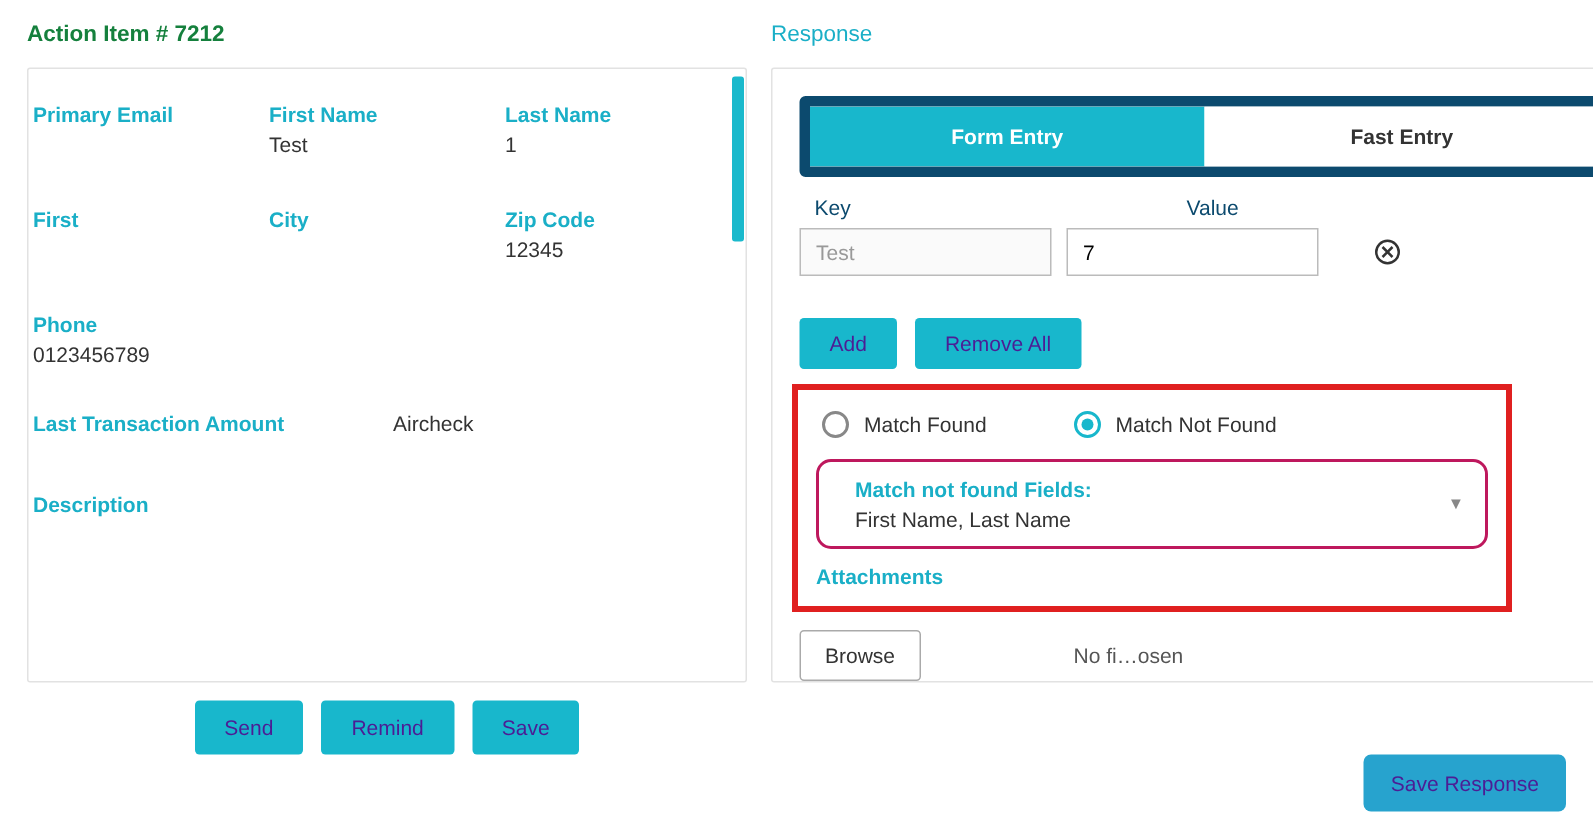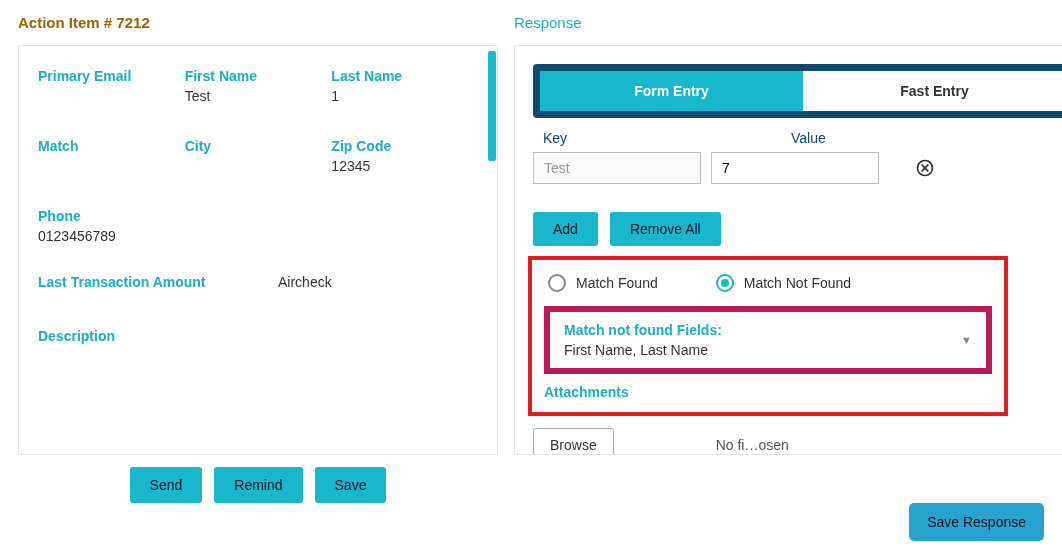--- a/index.html
+++ b/index.html
@@ -29,21 +29,21 @@
       position: relative;
     }
     .header-row {
       display: flex;
       justify-content: space-between;
       align-items: center;
       margin-bottom: 14px;
       font-weight: bold;
     }
     .action-title {
-      color: #a16207;
+      color: #15803d;
       font-size: 15px;
     }
     .response-title {
       color: #1aafc7;
       font-size: 15px;
       font-weight: normal;
     }
     .sort-icon {
       color: #333;
       font-size: 15px;
@@ -56,21 +56,21 @@
       font-size: 12px;
     }
     .panel {
       border: 1px solid #e2e2e2;
       border-radius: 2px;
       position: relative;
       overflow: hidden;
     }
     .left-panel {
       height: 410px;
-      padding: 22px 19px;
+      padding: 22px 3px;
     }
     .left-scrollbar {
       position: absolute;
       top: 5px;
       right: 1px;
       width: 8px;
       height: 110px;
       background: #1ab9cc;
       border-radius: 2px;
     }
@@ -94,21 +94,21 @@
     .field-row.single { margin-bottom: 30px; }
     .field-row.two .field { flex: none; width: 240px; }
     .action-buttons {
       display: flex;
       gap: 12px;
       justify-content: center;
       margin-top: 12px;
     }
     .btn {
       background: #18b7cc;
-      color: #0f172a;
+      color: #4c1d95;
       border: none;
       padding: 10px 20px;
       font-size: 14px;
       border-radius: 3px;
       cursor: pointer;
     }
     .btn.outline {
       background: #fff;
       color: #333;
       border: 1px solid #aaa;
@@ -223,23 +223,23 @@
       justify-content: center;
     }
     .radio-circle.selected { border-color: #18b7cc; }
     .radio-dot {
       width: 8px;
       height: 8px;
       background: #18b7cc;
       border-radius: 50%;
     }
     .match-box {
-      border: 6px solid #be185d;
-      border-radius: 0;
-      padding: 10px 14px;
+      border: 2px solid #be185d;
+      border-radius: 10px;
+      padding: 10px 24px;
       position: relative;
     }
     .match-title {
       color: #1aafc7;
       font-weight: bold;
       font-size: 14px;
       margin-bottom: 4px;
     }
     .match-value {
       color: #333;
@@ -293,21 +293,21 @@
         </div>
         <div class="field">
           <div class="field-label">Last Name</div>
           <div class="field-value">1</div>
         </div>
       </div>
 
 
       <div class="field-row">
         <div class="field">
-          <div class="field-label">Match</div>
+          <div class="field-label">First</div>
         </div>
         <div class="field">
           <div class="field-label">City</div>
         </div>
         <div class="field">
           <div class="field-label">Zip Code</div>
           <div class="field-value">12345</div>
         </div>
       </div>
 

